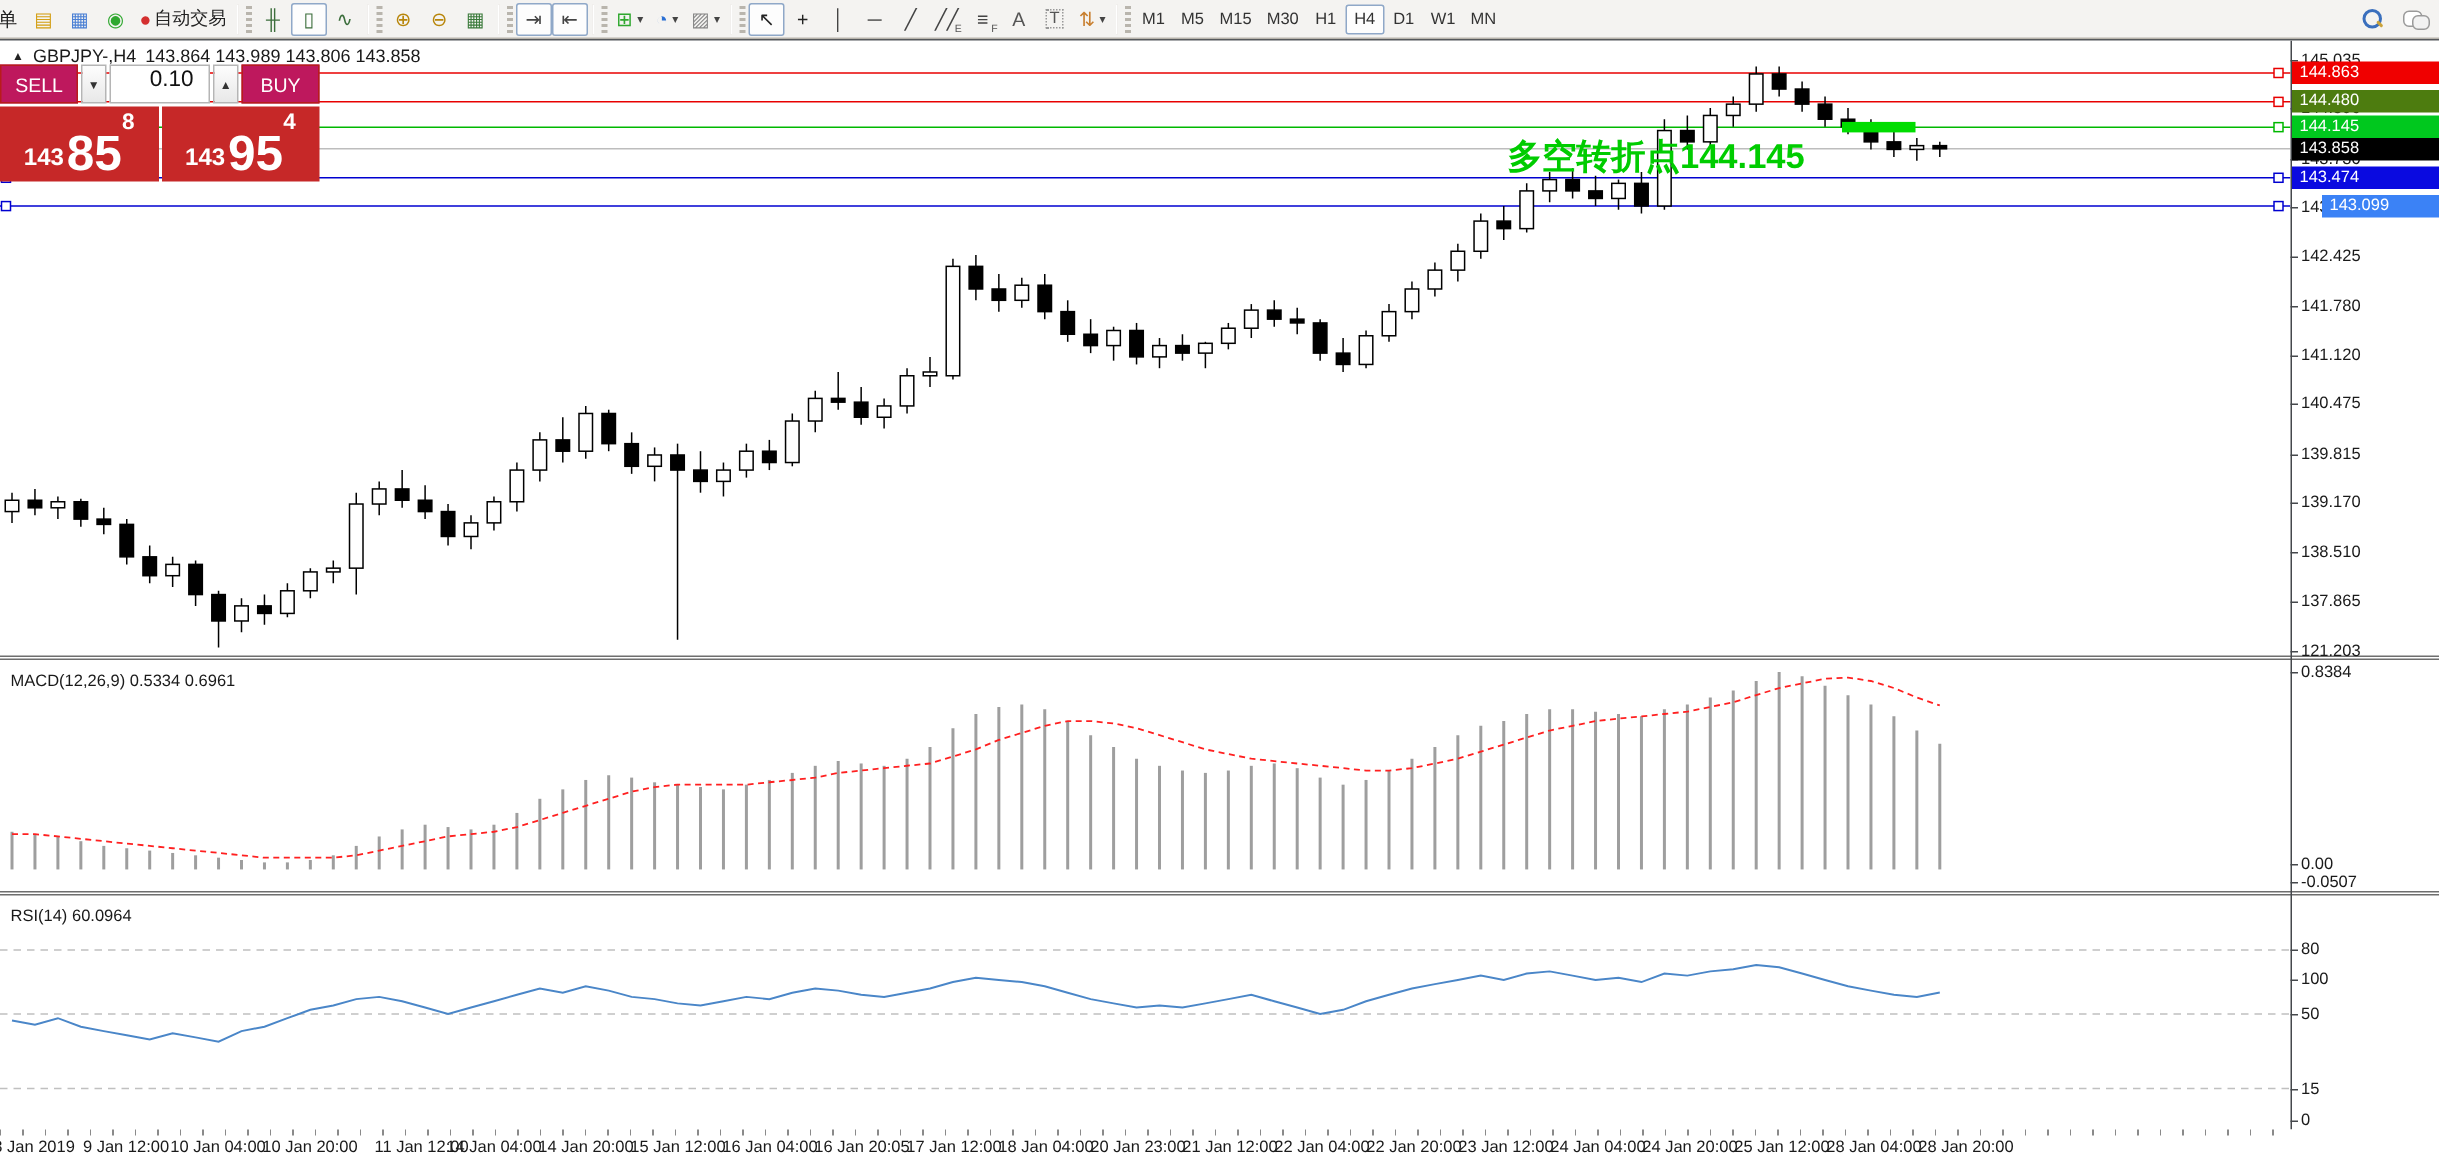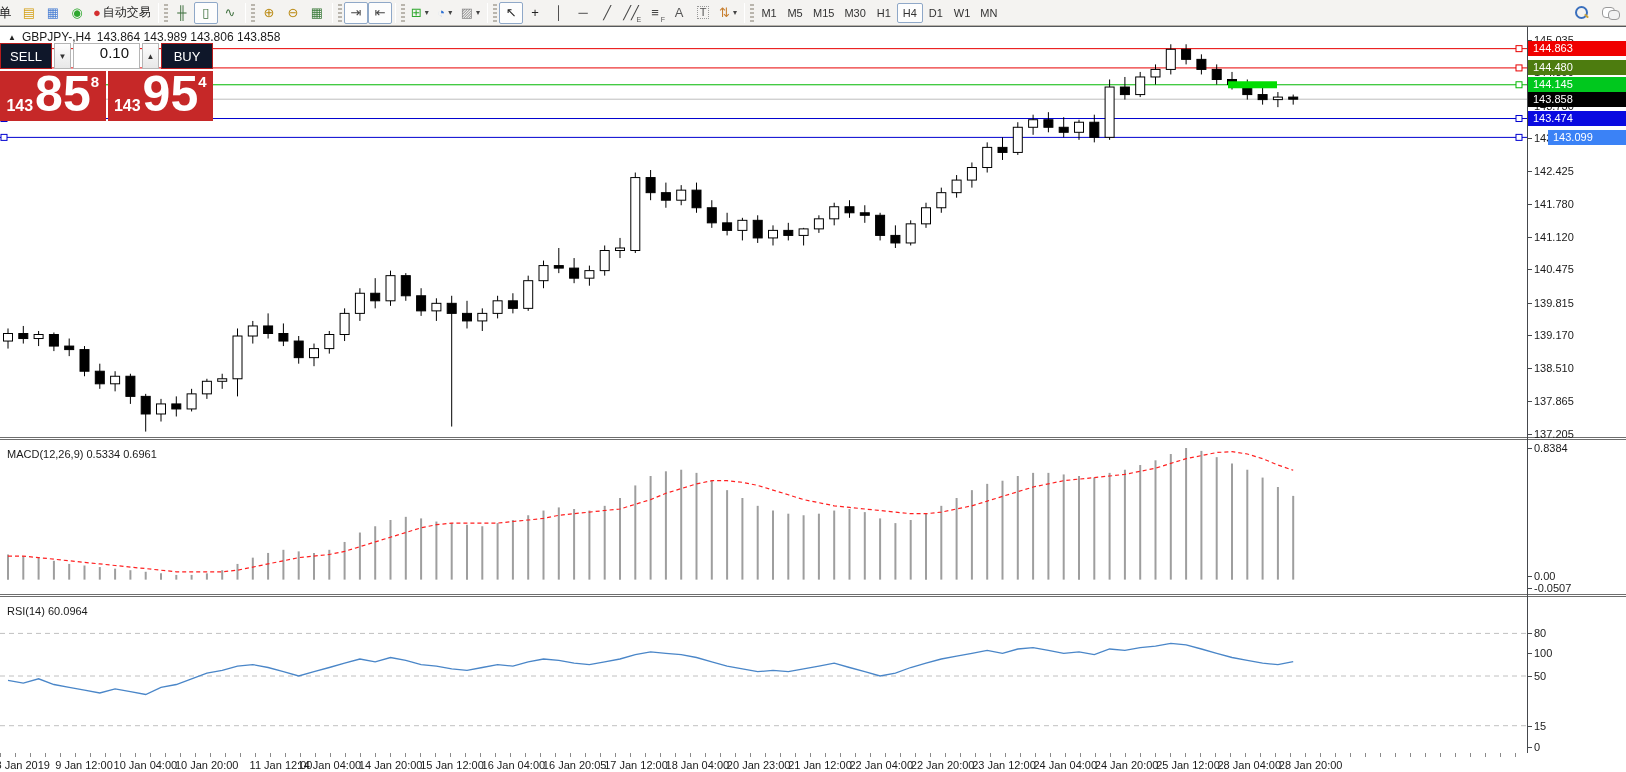--- a/index.html
+++ b/index.html
@@ -48,31 +48,31 @@
     border-top:1px solid #6e6e6e; border-bottom:1px solid #6e6e6e; }
   .axis-border { position:absolute; top:0; left:1527px; width:1px; height:726px; background:#45484c; }
 
   .symbol-header { position:absolute; left:8px; top:3px; font-size:12px; color:#1a1a1a;
     display:flex; align-items:center; gap:6px; background:transparent; z-index:5; }
   .symbol-header .tri { font-size:8px; color:#222; }
 
   
   .trade-panel { position:absolute; left:0; top:16px; width:213px; z-index:6; }
   .tp-row1 { display:flex; height:26px; gap:2px; }
-  .tp-sell,.tp-buy { width:52px; background:#0f172a; color:#fff; font-size:13px;
+  .tp-sell,.tp-buy { width:52px; background:#be185d; color:#fff; font-size:13px;
     display:flex; align-items:center; justify-content:center; border:1px solid #b71c1c; }
   .tp-step { width:17px; background:linear-gradient(#fdfdfd,#e8e8e8); border:1px solid #b5b5b5;
     display:flex; align-items:center; justify-content:center; font-size:8px; color:#333; }
   .tp-lot { flex:1; background:#fff; border:1px solid #b5b5b5; font-size:15px; color:#111;
     text-align:right; padding-right:10px; font-family:"Liberation Sans",sans-serif; }
   .tp-row2 { display:flex; height:50px; gap:2px; margin-top:2px; }
   .tp-price { flex:1; background:#c62828; color:#fff; display:flex; align-items:flex-end;
     justify-content:center; padding-bottom:4px; }
   .tp-price .small { font-size:16px; font-weight:bold; margin-right:2px; line-height:1.4; }
-  .tp-price .big { font-size:50px; font-weight:bold; line-height:0.9; }
+  .tp-price .big { font-size:33px; font-weight:bold; line-height:0.9; }
   .tp-price .sup { font-size:15px; font-weight:bold; align-self:flex-start; margin-top:2px; }
 
   
   .annotation { position:absolute; z-index:4; font-weight:bold; white-space:nowrap; }
 
   
   .ptick { position:absolute; left:1534px; font-size:11px; color:#1a1a1a; height:12px; line-height:12px; }
   .ptick::before { content:""; position:absolute; left:-7px; top:6px; width:5px; border-top:1px solid #45484c; }
   .badge { position:absolute; left:1528px; width:98px; height:15px; color:#fff; font-size:11px;
     line-height:15px; padding-left:5px; z-index:3; }
@@ -511,20 +511,21 @@
           <span class="sup">8</span>
         </div>
         <div class="tp-price">
           <span class="small">143</span>
           <span class="big">95</span>
           <span class="sup">4</span>
         </div>
       </div>
     </div>
 
+    <div class="annotation" id="annotation" style="left: 1005px; top: 62px; font-size: 23px; color: rgb(0, 204, 0);">多空转折点144.145</div>
 
     <div class="pane-label" style="top:421px">
       <span>MACD(12,26,9)</span> <span>0.5334 0.6961</span>
     </div>
     <div class="pane-label" style="top:578px">
       <span>RSI(14)</span> <span>60.0964</span>
     </div>
 
     <div id="axis-layer">
         <div class="ptick" style="top: 7px;">145.035</div>
@@ -532,21 +533,21 @@
         <div class="ptick" style="top: 72.6415px;">143.730</div>
         <div class="ptick" style="top: 105.085px;">143.085</div>
         <div class="ptick" style="top: 138.283px;">142.425</div>
         <div class="ptick" style="top: 170.726px;">141.780</div>
         <div class="ptick" style="top: 203.924px;">141.120</div>
         <div class="ptick" style="top: 236.368px;">140.475</div>
         <div class="ptick" style="top: 269.566px;">139.815</div>
         <div class="ptick" style="top: 302.01px; text-align: center;">139.170</div>
         <div class="ptick" style="top: 335.207px;">138.510</div>
         <div class="ptick" style="top: 367.651px;">137.865</div>
-        <div class="ptick" style="top: 400.849px;">137.205</div>
+        <div class="ptick" style="top: 400.849px;">121.203</div>
         <div class="ptick" style="top: 415px;">0.8384</div>
         <div class="ptick" style="top: 542.629px;">0.00</div>
         <div class="ptick" style="top: 555.006px;">-0.0507</div>
         <div class="ptick" style="top: 572px; margin-top: 48px;">100</div>
         <div class="ptick" style="top: 600.4px;">80</div>
         <div class="ptick" style="top: 643px;">50</div>
         <div class="ptick" style="top: 692.7px;">15</div>
         <div class="ptick" style="top: 714px;">0</div>
         <div class="badge" style="top: 14.1516px; background: rgb(240, 0, 0);">144.863</div>
         <div class="badge" style="top: 33.4165px; background: #4d7c0f;">144.480</div>

